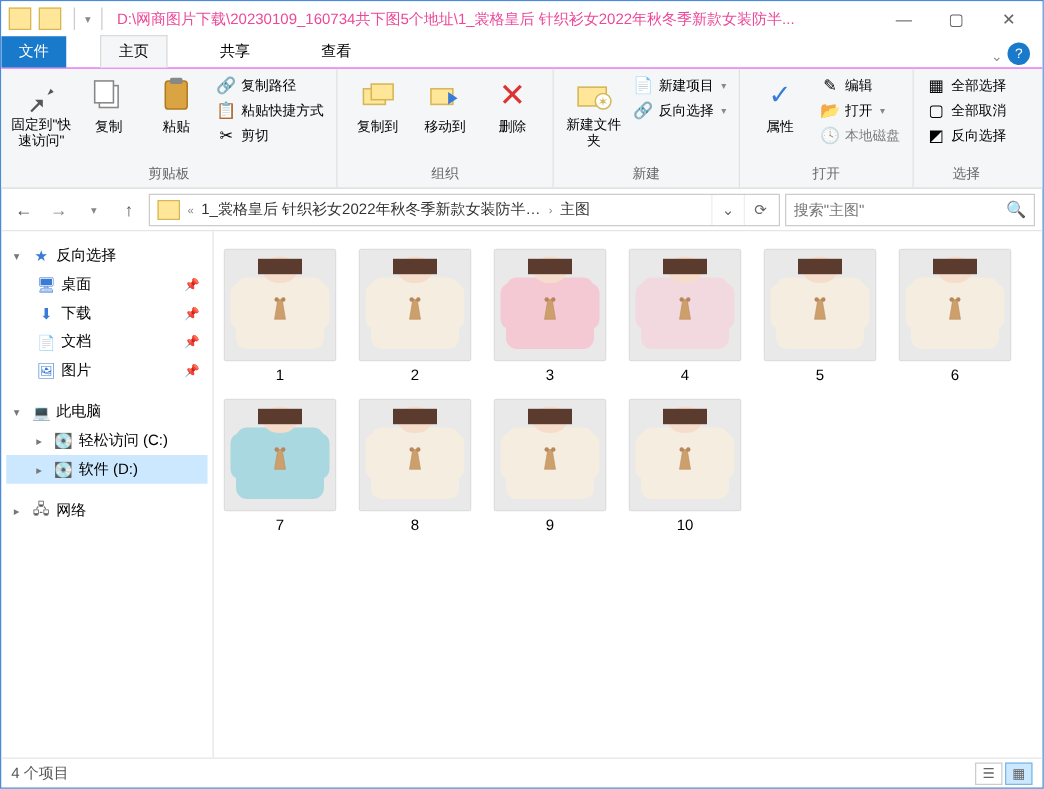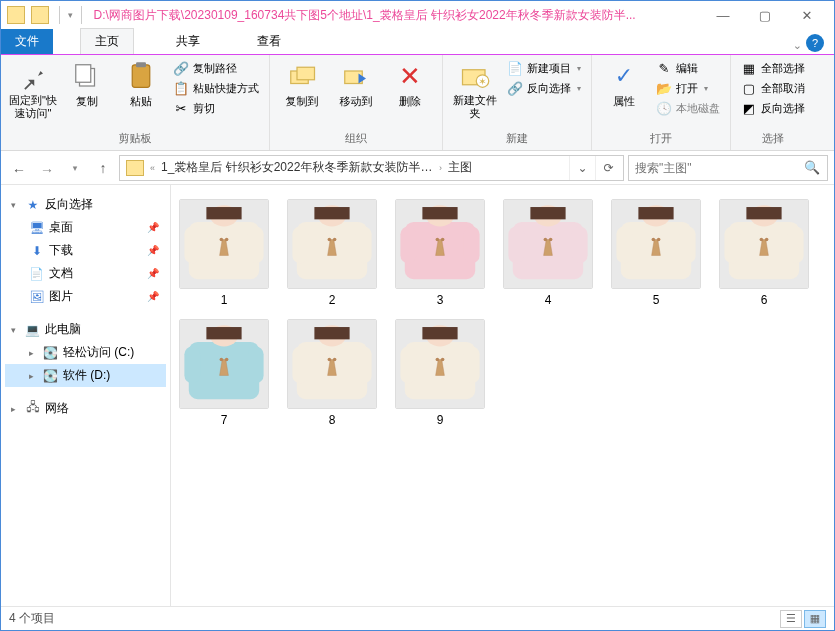--- a/index.html
+++ b/index.html
@@ -462,20 +462,36 @@
     <rect x="77" y="30" width="18" height="42" rx="9" fill="#f4ede0"></rect>
     <ellipse cx="50" cy="18" rx="16" ry="12" fill="#f6dccb"></ellipse>
     <rect x="30" y="8" width="40" height="14" fill="#5a3b2e"></rect>
     <path d="M48 45 l4 0 l3 18 l-10 0 z" fill="#cda06b" stroke="#b8875a" stroke-width="0.5"></path>
     <circle cx="47" cy="45" r="2" fill="#b8875a"></circle>
               <circle cx="53" cy="45" r="2" fill="#b8875a"></circle>
   </svg>
           </div>
                  <div class="cap">9</div>
         </div>
+        <div class="thumb">
+          <div class="img">
+            <svg viewBox="0 0 100 100">
+    <rect width="100" height="100" fill="#e9e9e9"></rect>
+    <rect x="10" y="25" width="80" height="65" rx="10" fill="#f4ede0"></rect>
+    <rect x="5" y="30" width="18" height="42" rx="9" fill="#f4ede0"></rect>
+    <rect x="77" y="30" width="18" height="42" rx="9" fill="#f4ede0"></rect>
+    <ellipse cx="50" cy="18" rx="16" ry="12" fill="#f6dccb"></ellipse>
+    <rect x="30" y="8" width="40" height="14" fill="#5a3b2e"></rect>
+    <path d="M48 45 l4 0 l3 18 l-10 0 z" fill="#cda06b" stroke="#b8875a" stroke-width="0.5"></path>
+    <circle cx="47" cy="45" r="2" fill="#b8875a"></circle>
+              <circle cx="53" cy="45" r="2" fill="#b8875a"></circle>
+  </svg>
+          </div>
+                 <div class="cap">10</div>
+        </div>
       </div>
   </div>
 </div>
 
 <div class="status">
   <span>4 个项目</span>
   <div class="sp"></div>
   <div class="vbtn">☰</div>
   <div class="vbtn active">▦</div>
 </div>

